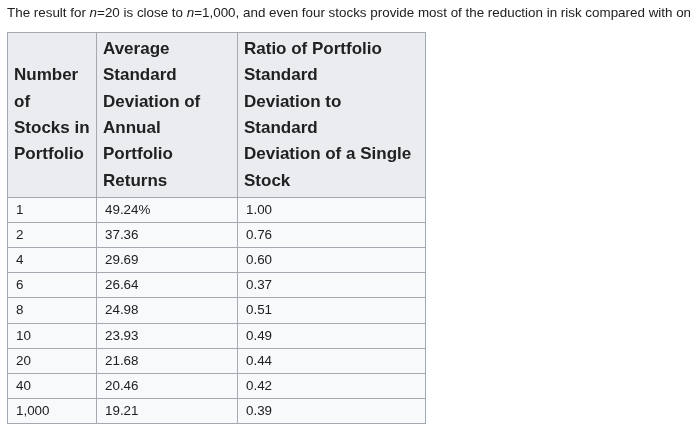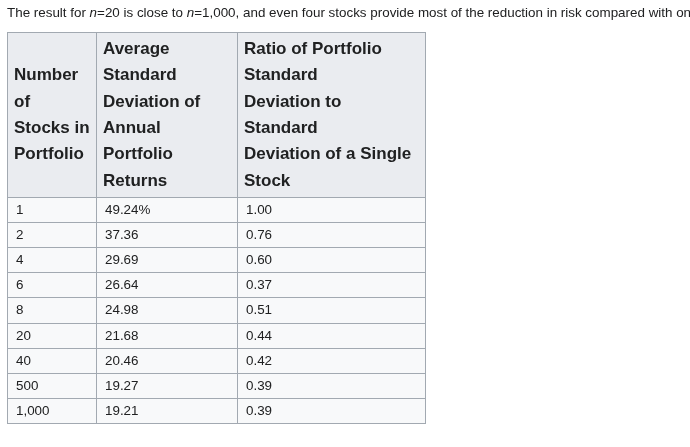--- a/index.html
+++ b/index.html
@@ -103,33 +103,33 @@
         <td>6</td>
         <td>26.64</td>
         <td>0.37</td>
       </tr>
       <tr>
         <td>8</td>
         <td>24.98</td>
         <td>0.51</td>
       </tr>
       <tr>
+        <td>10</td>
+        <td>23.93</td>
+        <td>0.49</td>
+      </tr>
+      <tr>
         <td>20</td>
         <td>21.68</td>
         <td>0.44</td>
       </tr>
       <tr>
         <td>40</td>
         <td>20.46</td>
         <td>0.42</td>
       </tr>
       <tr>
-        <td>500</td>
-        <td>19.27</td>
-        <td>0.39</td>
-      </tr>
-      <tr>
         <td>1,000</td>
         <td>19.21</td>
         <td>0.39</td>
       </tr>
     </tbody>
 </table>
 
 </body></html>

